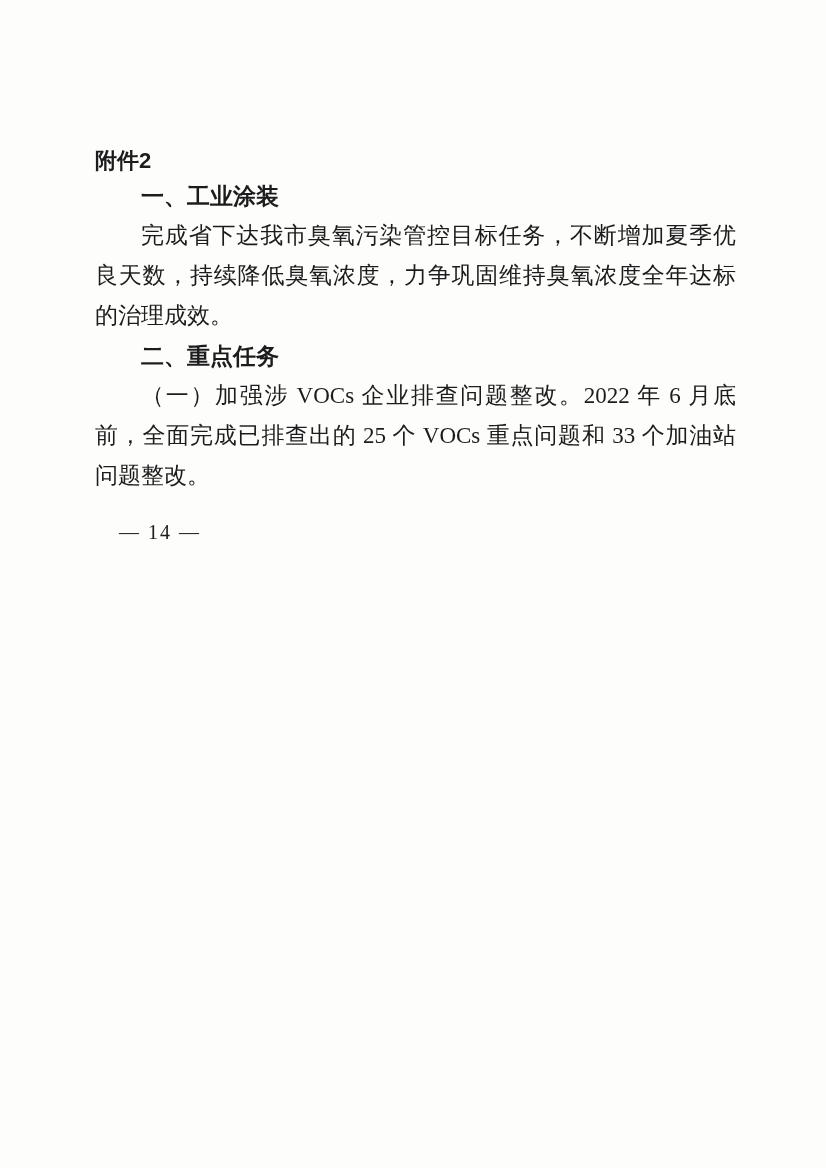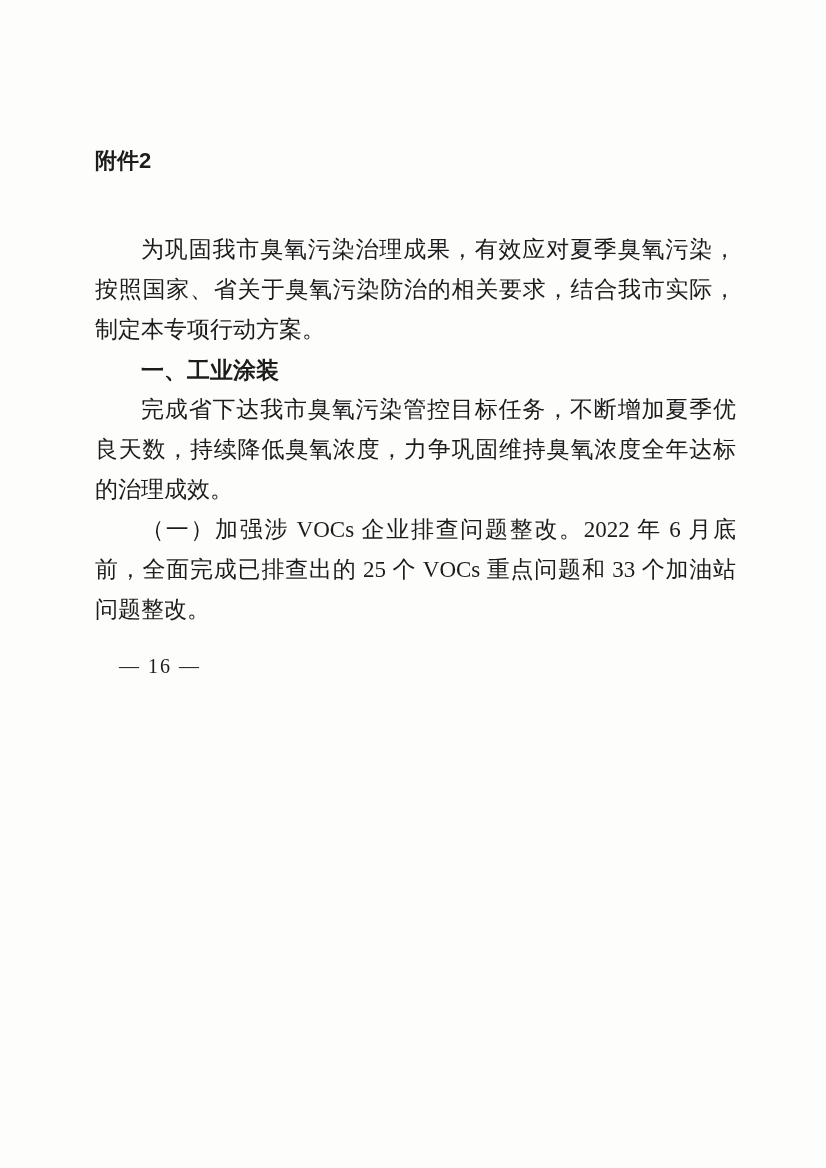--- a/index.html
+++ b/index.html
@@ -82,26 +82,26 @@
 </style>
 </head>
 <body>
 
 <div class="page">
   <div class="content">
 
     <div class="attachment">附件2</div>
 
 
-    <p class="para first">为巩固我市臭氧污染治理成果，有效应对夏季臭氧污染，按照国家、省关于臭氧污染防治的相关要求，结合我市实际，制定本专项行动方案。</p>
 
     <p class="sec-heading">一、工业涂装</p>
 
     <p class="para">完成省下达我市臭氧污染管控目标任务，不断增加夏季优良天数，持续降低臭氧浓度，力争巩固维持臭氧浓度全年达标的治理成效。</p>
 
+    <p class="sec-heading">二、重点任务</p>
 
     <p class="para">（一）加强涉 VOCs 企业排查问题整改。2022 年 6 月底前，全面完成已排查出的 25 个 VOCs 重点问题和 33 个加油站问题整改。</p>
 
 
-    <div class="page-number">— 16 —</div>
+    <div class="page-number">— 14 —</div>
 
   </div>
 </div>
 
 </body></html>

